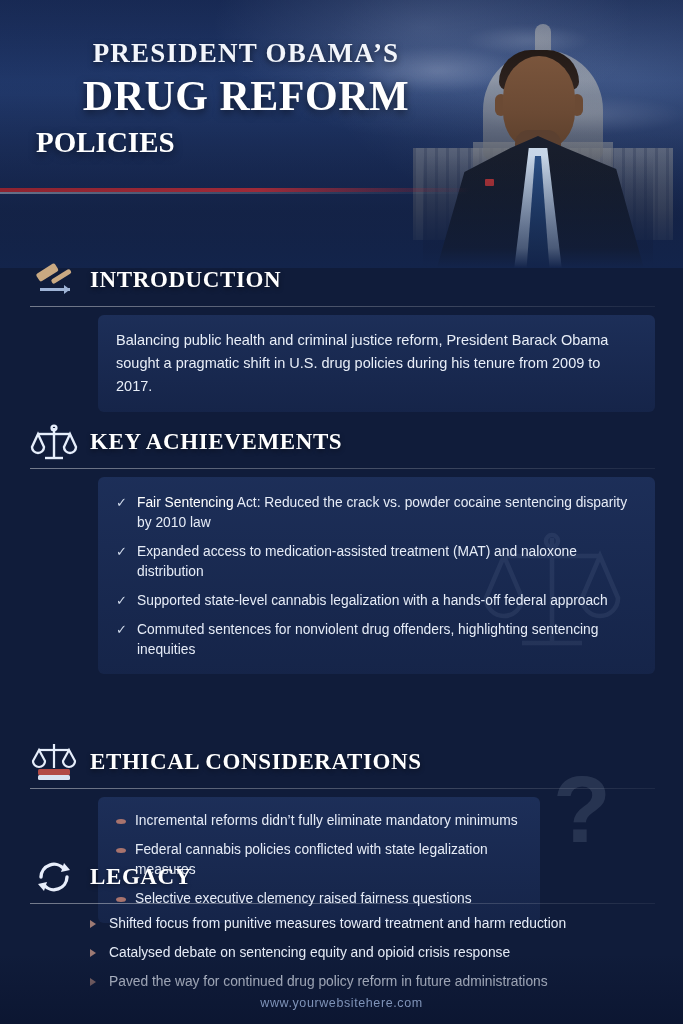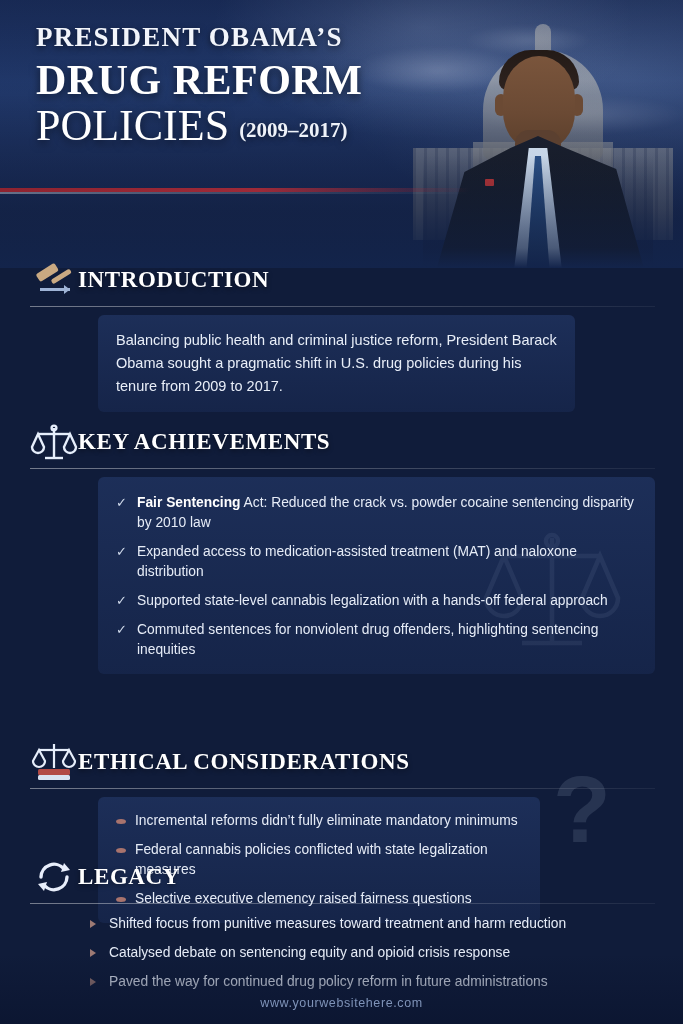--- a/index.html
+++ b/index.html
@@ -108,21 +108,21 @@
     border-radius: 40px 40px 10px 10px;
   }
   .p-ear-l { position:absolute; left:72px; bottom:152px; width:12px; height:22px; background:#6b4a34; border-radius:8px;}
   .p-ear-r { position:absolute; left:148px; bottom:152px; width:12px; height:22px; background:#6b4a34; border-radius:8px;}
   .p-flag { position:absolute; left:62px; bottom:82px; width:9px; height:7px; background:#b33; border-radius:1px;}
   .p-shadow {
     position: absolute; inset: 0;
     background: linear-gradient(180deg, rgba(16,28,60,0) 55%, rgba(18,32,66,0.65) 92%, #13244b 100%);
   }
   
-  .title-block { position: absolute; left: 36px; top: 22px; width: 420px; }
+  .title-block { position: absolute; left: 36px; top: 38px; width: 420px; text-align: center; }
   .t1 {
     font-family: "Liberation Serif", serif;
     font-weight: 700;
     font-size: 27px;
     letter-spacing: 1.2px;
     color: #f2f5fb;
     text-shadow: 0 2px 6px rgba(0,0,0,0.55);
   }
   .t2 {
     font-family: "Liberation Serif", serif;
@@ -130,22 +130,22 @@
     font-size: 42px;
     line-height: 46px;
     color: #ffffff;
     letter-spacing: 0.5px;
     margin-top: 4px;
     text-shadow: 0 3px 8px rgba(0,0,0,0.55);
   }
   .t3row { display: flex; align-items: flex-end; gap: 10px; }
   .t3 {
     font-family: "Liberation Serif", serif;
-    font-weight: 400;
-    font-size: 44px;
+    font-weight: 700;
+    font-size: 29px;
     line-height: 46px;
     color: #ffffff;
     text-shadow: 0 3px 8px rgba(0,0,0,0.55);
   }
   .years {
     font-family: "Liberation Serif", serif;
     font-weight: 700;
     font-size: 21px;
     color: #eef2f9;
     padding-bottom: 6px;
@@ -155,21 +155,21 @@
     position: absolute; left: 0; top: 188px; width: 470px; height: 4px;
     background: linear-gradient(90deg, #8e2330 0%, #9e2a38 55%, rgba(158,42,56,0) 100%);
   }
   .rule2 {
     position: absolute; left: 0; top: 192px; width: 470px; height: 2px;
     background: linear-gradient(90deg, rgba(255,255,255,0.35), rgba(255,255,255,0));
   }
 
   
   .section { position: absolute; left: 30px; width: 625px; }
-  .sec-head { display: flex; align-items: center; height: 44px; }
+  .sec-head { display: flex; align-items: center; gap: 12px; height: 44px; }
   .sec-title {
     font-family: "Liberation Serif", serif;
     font-weight: 700;
     font-size: 23px;
     letter-spacing: 0.6px;
     color: #ffffff;
     text-shadow: 0 2px 5px rgba(0,0,0,0.45);
   }
   .icon-box { width: 48px; height: 44px; position: relative; flex: 0 0 48px; }
   .underline {
@@ -183,21 +183,21 @@
     border-radius: 6px;
     padding: 14px 18px 14px 18px;
   }
   .body-text {
     font-size: 14.5px; line-height: 23px; color: #e8eef8;
   }
   ul { list-style: none; }
   li { display: flex; gap: 9px; margin-bottom: 9px; }
   li:last-child { margin-bottom: 0; }
   .li-text { font-size: 13.8px; line-height: 20px; color: #e6ecf7; }
-  .li-text b { font-weight: 700; color: #ffffff; }
+  .li-text b { font-weight: 400; color: #ffffff; }
   .mk-check {
     flex: 0 0 12px; color: #cfd9ea; font-size: 13px; line-height: 20px;
   }
   .mk-dot {
     flex: 0 0 10px; margin-top: 8px;
     width: 5px; height: 5px; border-radius: 50%;
     background: #a8736d;
   }
   .mk-tri {
     flex: 0 0 10px; margin-top: 6px;
@@ -255,21 +255,20 @@
       <div class="p-tie"></div>
       <div class="p-flag"></div>
       <div class="p-shadow"></div>
     </div>
 
     <div class="title-block">
       <div class="t1">PRESIDENT OBAMA’S</div>
       <div class="t2">DRUG REFORM</div>
       <div class="t3row">
         <div class="t3">POLICIES</div>
-        <div class="years">(2009–2017)</div>
       </div>
     </div>
     <div class="rule"></div>
     <div class="rule2"></div>
   </div>
 
   <svg class="wm-scale" viewBox="0 0 100 100">
     <g stroke="#cfe0f5" stroke-width="3" fill="none">
       <line x1="50" y1="12" x2="50" y2="82"></line>
       <line x1="18" y1="24" x2="82" y2="24"></line>
@@ -293,21 +292,21 @@
           </g>
           <rect x="10" y="30" width="30" height="3" fill="#9fb4d6"></rect>
           <polygon points="40,31.5 34,27 34,36" fill="#9fb4d6"></polygon>
         </svg>
       </div>
       <div style="flex:1">
         <div class="sec-title">INTRODUCTION</div>
       </div>
     </div>
     <div class="underline"></div>
-    <div class="panel" style="margin-left:68px; width:477px;">
+    <div class="panel" style="margin-left:68px; width:557px;">
       <div class="body-text">Balancing public health and criminal justice reform, President Barack Obama sought a pragmatic shift in U.S. drug policies during his tenure from 2009 to 2017.</div>
     </div>
   </div>
 
   <div class="section" style="top:420px;">
     <div class="sec-head">
       <div class="icon-box">
         <svg viewBox="0 0 48 44" width="48" height="44">
           <g stroke="#e6eefb" stroke-width="2.4" fill="none">
             <line x1="24" y1="8" x2="24" y2="38"></line>

